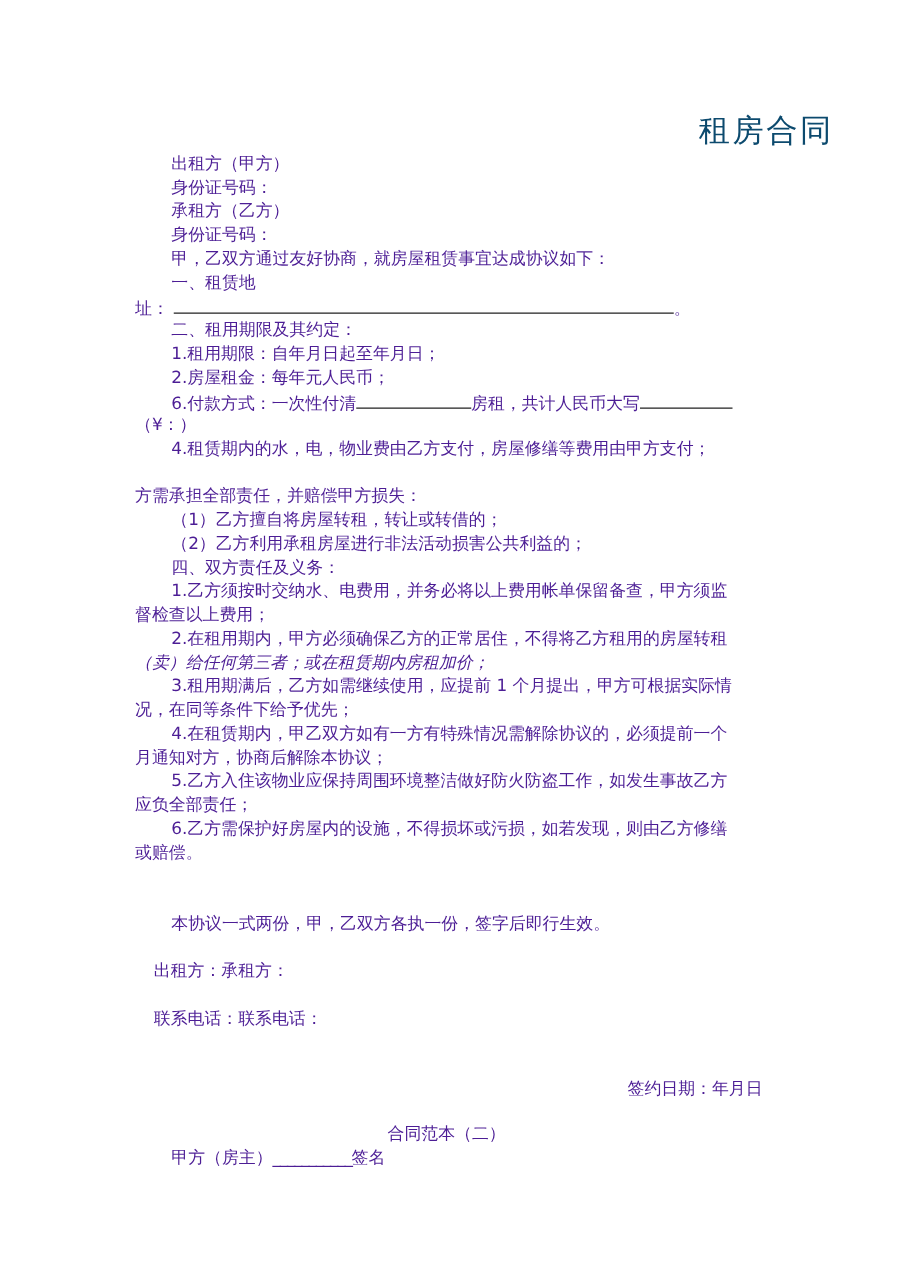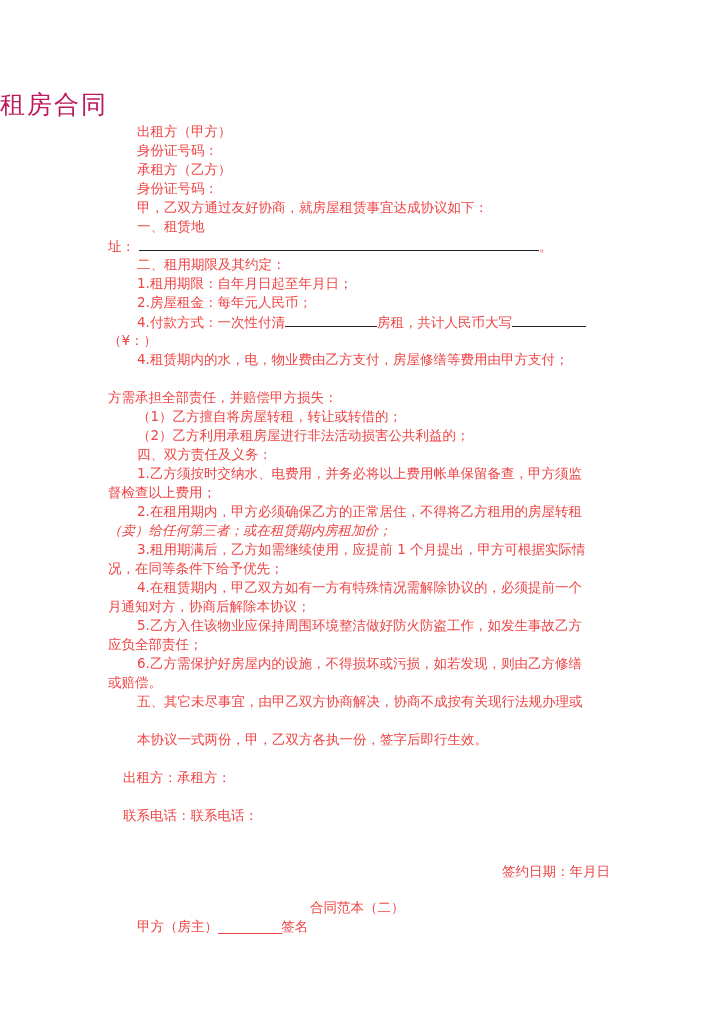--- a/index.html
+++ b/index.html
@@ -18,32 +18,32 @@
     .page {
       position: absolute;
       left: 0; top: 0;
       width: 720px; height: 1017px;
     }
     .title {
       position: absolute;
       top: 88px;
       left: 0;
       width: 667px;
-      text-align: left;
+      text-align: right;
       font-family: "DejaVu Serif", "Liberation Serif", serif;
       font-size: 25px;
       letter-spacing: 2px;
-      color: #be185d;
+      color: #0c4a6e;
     }
     .line {
       position: absolute;
       font-size: 13.5px;
       line-height: 18px;
       white-space: nowrap;
-      color: #ef4444;
+      color: #4c1d95;
     }
     .ul {
       display: inline-block;
       border-bottom: 1px solid #222;
       height: 14px;
       vertical-align: baseline;
     }
   </style>
 </head>
 <body>
@@ -60,21 +60,21 @@
 
   <div class="line" style="left:137px; top:217px;">一、租赁地</div>
   <div class="line" style="left:108px; top:236px;">
     <span>址：</span><span class="ul" style="width:400px; margin-left:4px;"></span><span>。</span>
   </div>
 
   <div class="line" style="left:137px; top:255px;">二、租用期限及其约定：</div>
   <div class="line" style="left:137px; top:274px;">1.租用期限：自年月日起至年月日；</div>
   <div class="line" style="left:137px; top:293px;">2.房屋租金：每年元人民币；</div>
   <div class="line" style="left:137px; top:312px;">
-    <span>4.付款方式：一次性付清</span><span class="ul" style="width:92px;"></span><span>房租，共计人民币大写</span><span class="ul" style="width:74px;"></span>
+    <span>6.付款方式：一次性付清</span><span class="ul" style="width:92px;"></span><span>房租，共计人民币大写</span><span class="ul" style="width:74px;"></span>
   </div>
   <div class="line" style="left:108px; top:331px;">（¥：）</div>
   <div class="line" style="left:137px; top:350px;text-align:right;">4.租赁期内的水，电，物业费由乙方支付，房屋修缮等费用由甲方支付；</div>
   <div class="line" style="left:108px; top:388px;">方需承担全部责任，并赔偿甲方损失：</div>
   <div class="line" style="left:137px; top:407px;">（1）乙方擅自将房屋转租，转让或转借的；</div>
   <div class="line" style="left:137px; top:426px;">（2）乙方利用承租房屋进行非法活动损害公共利益的；</div>
 
   <div class="line" style="left:137px; top:445px;">四、双方责任及义务：</div>
   <div class="line" style="left:137px; top:464px;">1.乙方须按时交纳水、电费用，并务必将以上费用帐单保留备查，甲方须监</div>
   <div class="line" style="left:108px; top:483px;">督检查以上费用；</div>
@@ -82,21 +82,20 @@
   <div class="line" style="left:108px; top:521px;font-style:italic;">（卖）给任何第三者；或在租赁期内房租加价；</div>
   <div class="line" style="left:137px; top:540px;">3.租用期满后，乙方如需继续使用，应提前 1 个月提出，甲方可根据实际情</div>
   <div class="line" style="left:108px; top:559px;">况，在同等条件下给予优先；</div>
   <div class="line" style="left:137px; top:578px;">4.在租赁期内，甲乙双方如有一方有特殊情况需解除协议的，必须提前一个</div>
   <div class="line" style="left:108px; top:597px;">月通知对方，协商后解除本协议；</div>
   <div class="line" style="left:137px; top:616px;">5.乙方入住该物业应保持周围环境整洁做好防火防盗工作，如发生事故乙方</div>
   <div class="line" style="left:108px; top:635px;">应负全部责任；</div>
   <div class="line" style="left:137px; top:654px;">6.乙方需保护好房屋内的设施，不得损坏或污损，如若发现，则由乙方修缮</div>
   <div class="line" style="left:108px; top:673px;">或赔偿。</div>
 
-  <div class="line" style="left:137px; top:692px;">五、其它未尽事宜，由甲乙双方协商解决，协商不成按有关现行法规办理或</div>
   <div class="line" style="left:137px; top:730px;">本协议一式两份，甲，乙双方各执一份，签字后即行生效。</div>
 
   <div class="line" style="left:123px; top:768px;">出租方：承租方：</div>
   <div class="line" style="left:123px; top:806px;">联系电话：联系电话：</div>
   <div class="line" style="right:110px; top:862px;">签约日期：年月日</div>
 
   <div class="line" style="left:310px; top:898px;">合同范本（二）</div>
   <div class="line" style="left:137px; top:917px;">
     <span>甲方（房主）</span><span style="letter-spacing:-1px;text-align:right;">___________</span><span>签名</span>
   </div>

